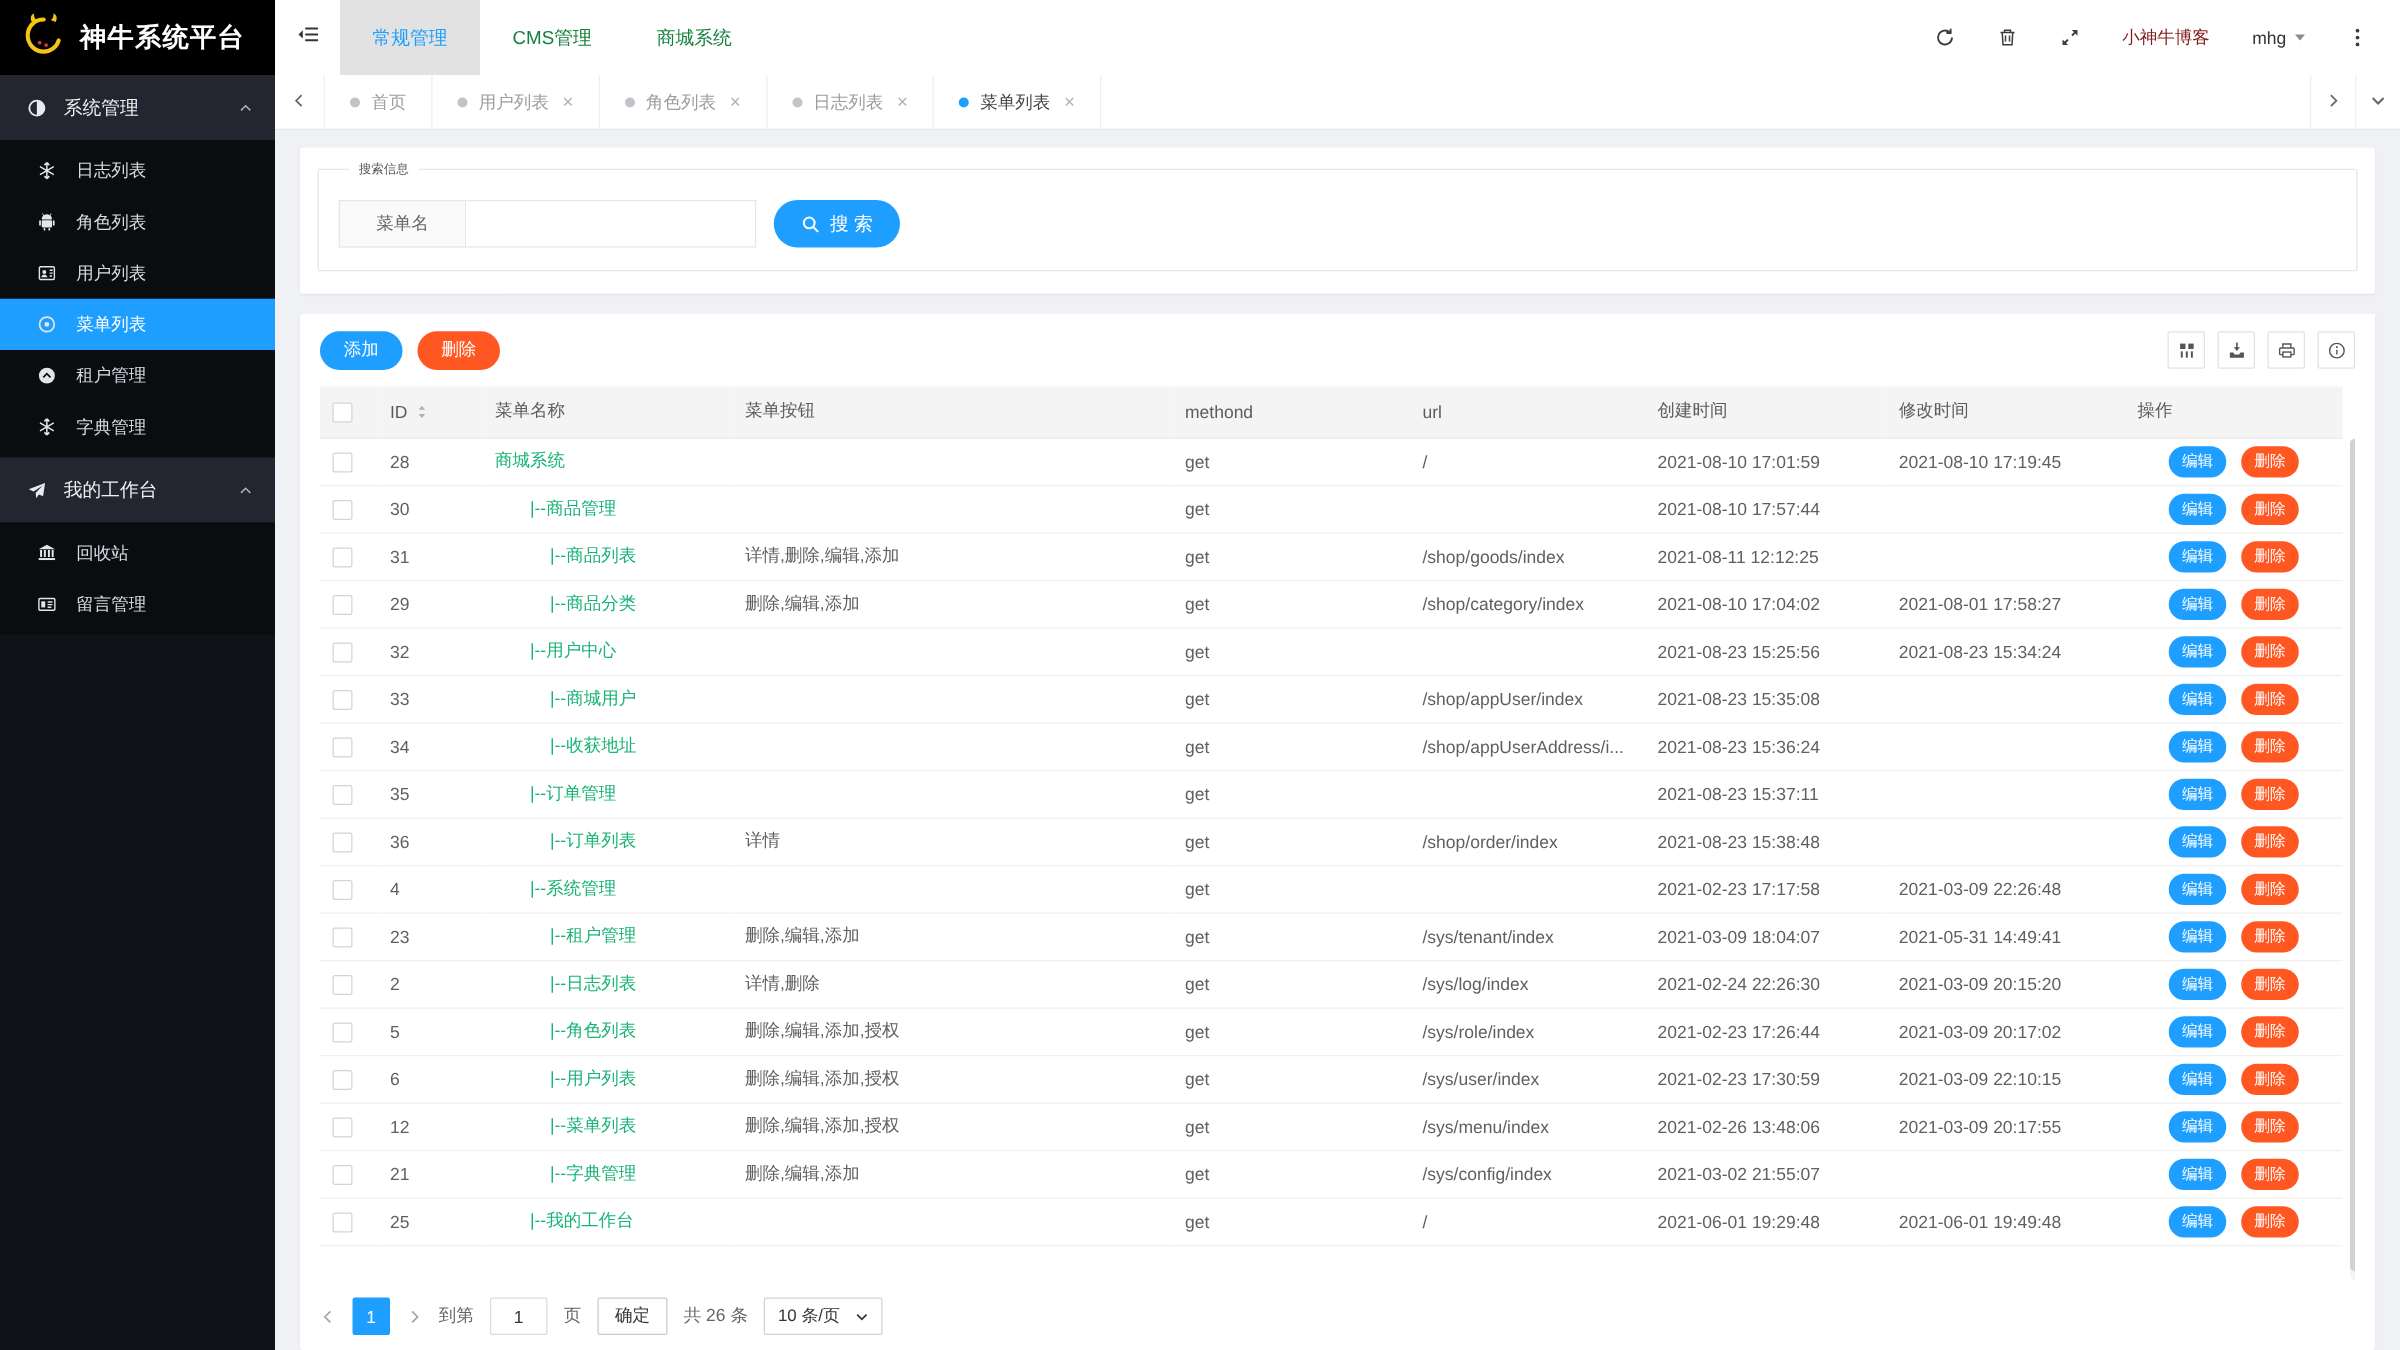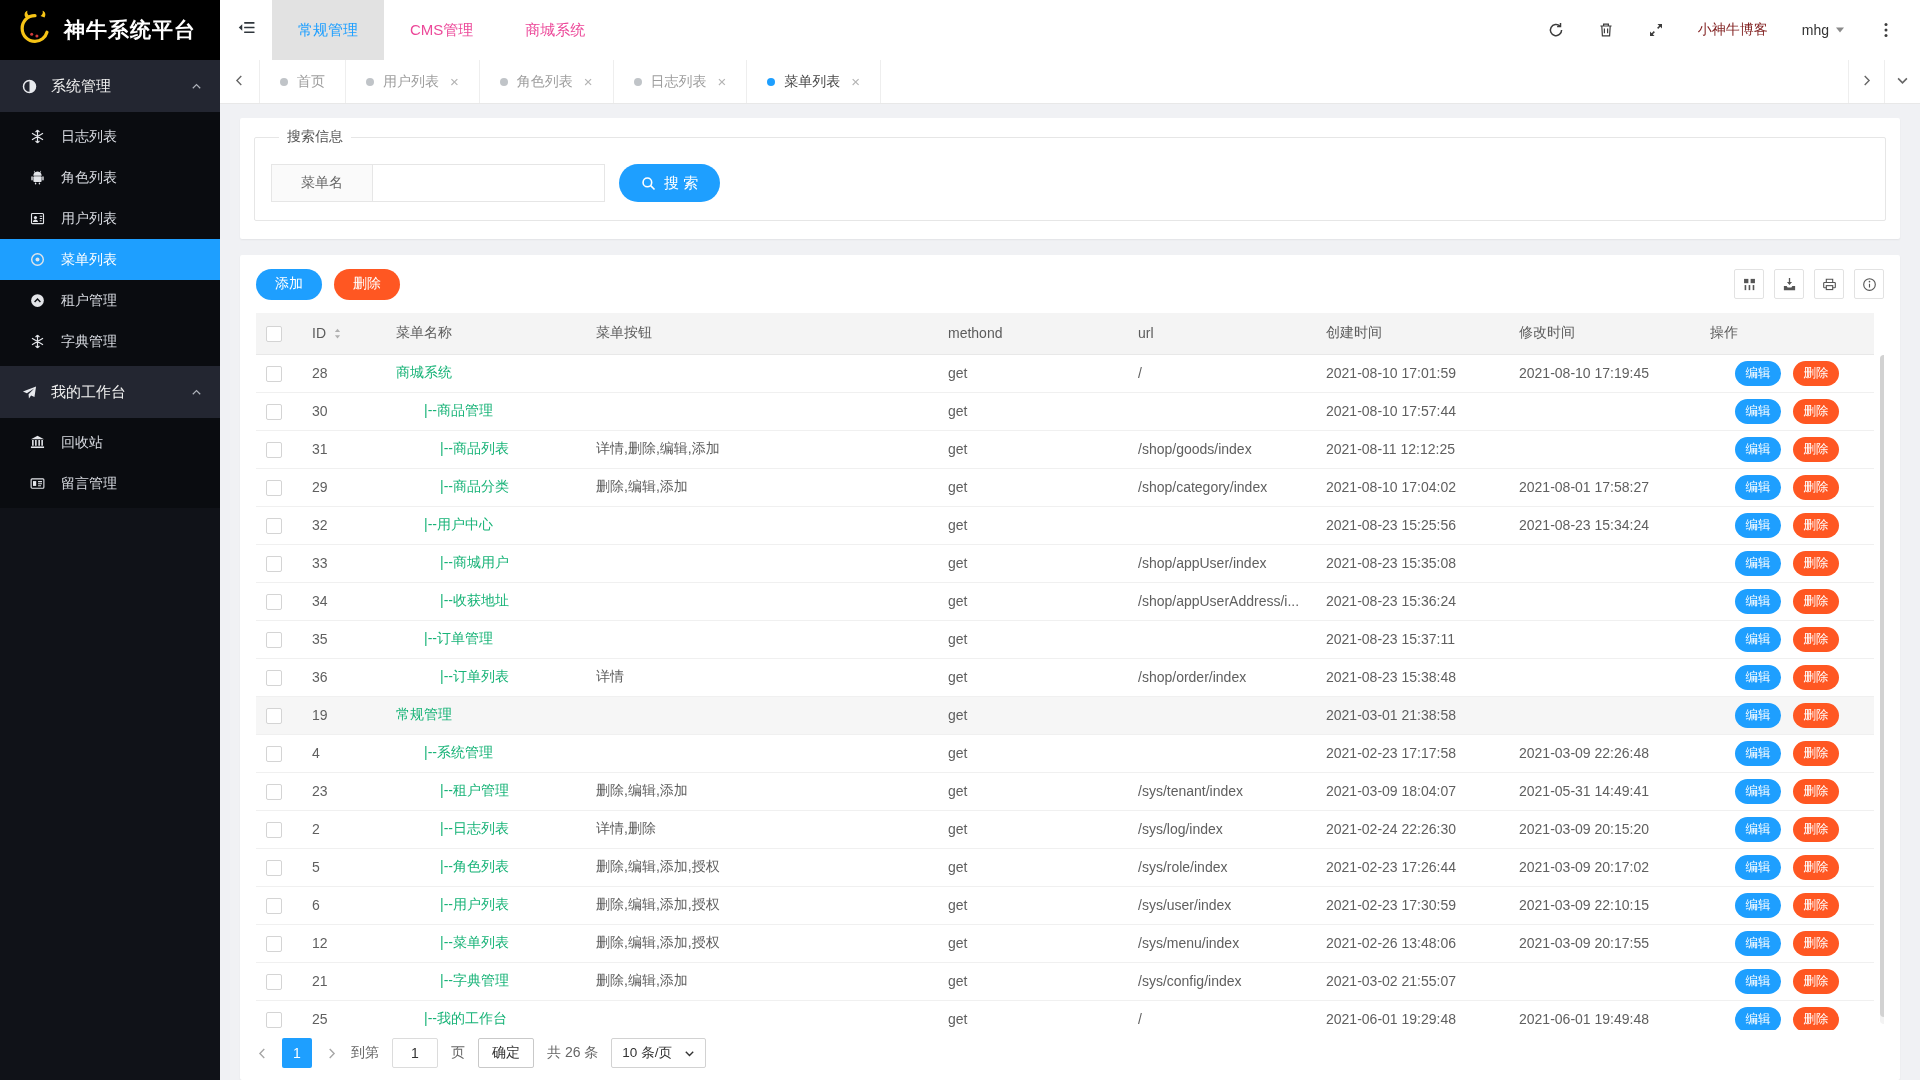--- a/index.html
+++ b/index.html
@@ -5,21 +5,21 @@
   html,body{margin:0;padding:0;background:#dfe1e6;}
   *{box-sizing:border-box;font-family:"Liberation Sans","DejaVu Sans",sans-serif;}
   .app{width:1920px;height:1080px;display:flex;flex-direction:column;overflow:hidden;background:#f0f1f4;justify-content:flex-end;}
 
   
   .topbar{height:60px;display:flex;flex:0 0 60px;}
   .logo{width:220px;background:#000;color:#fff;display:flex;align-items:center;gap:10px;padding-left:16px;}
   .logo-title{font-size:21px;font-weight:bold;letter-spacing:1px;}
   .topnav{flex:1;background:#fff;display:flex;align-items:stretch;}
   .fold-btn{width:52px;display:flex;align-items:center;justify-content:center;color:#2f363c;font-size:17px;cursor:pointer;}
-  .nav-item{display:flex;align-items:center;padding:0 26px;font-size:15px;color:#ec4899;cursor:pointer;}
+  .nav-item{display:flex;align-items:center;padding:0 26px;font-size:15px;color:#15803d;cursor:pointer;}
   .nav-item.active{background:#e2e2e2;color:#1E9FFF;}
   .top-right{margin-left:auto;display:flex;align-items:center;gap:34px;padding-right:26px;}
   .top-ic{color:#3c3c3c;font-size:16px;display:flex;align-items:center;cursor:pointer;}
   .blog-link{font-size:14px;color:#7f1d1d;cursor:pointer;}
   .user-box{display:flex;align-items:center;gap:7px;font-size:14px;color:#333;cursor:pointer;}
   .user-box .caret{color:#8a8a8a;font-size:8px;display:flex;}
 
   
   .body-row{flex:1;display:flex;overflow:hidden;}
   .sidebar{width:220px;flex:0 0 220px;background:#101218;display:flex;flex-direction:column;}
@@ -44,21 +44,21 @@
   .tab .t-close{color:#b3b3b3;font-size:15px;line-height:1;margin-left:2px;}
   .tab.active{color:#474747;}
   .tab.active .dot{background:#1E9FFF;}
   .tab-spacer{flex:1;}
 
   
   .content{flex:1;padding:14px 20px 0 20px;display:flex;flex-direction:column;overflow:hidden;}
   .card{background:#fff;border-radius:2px;box-shadow:0 1px 2px rgba(0,0,0,.06);}
   .search-card{flex:0 0 auto;padding:10px 14px 18px 14px;margin-bottom:16px;}
   fieldset.search-fs{border:1px solid #e6e6e6;border-radius:2px;margin:0;padding:16px 16px 18px 16px;}
-  legend.search-legend{color:#555;font-size:14px;padding:0 8px;margin-left:8px;}
+  legend.search-legend{color:#555;font-size:10px;padding:0 8px;margin-left:8px;}
   .search-row{display:flex;align-items:center;margin-top:2px;}
   .field-label{height:38px;width:102px;border:1px solid #e6e6e6;background:#fafafa;color:#666;font-size:14px;display:flex;align-items:center;justify-content:center;}
   .field-input{height:38px;width:232px;border:1px solid #e6e6e6;border-left:none;padding:0 10px;font-size:14px;color:#333;outline:none;}
   .search-btn{margin-left:14px;height:38px;padding:0 22px;border:none;border-radius:19px;background:#1E9FFF;color:#fff;font-size:15px;display:flex;align-items:center;gap:8px;cursor:pointer;}
   .search-btn .ic{font-size:15px;display:flex;color:#fff;}
 
   .table-card{flex:1;display:flex;flex-direction:column;padding:0 16px;overflow:hidden;position:relative;}
   .toolbar{height:58px;flex:0 0 58px;display:flex;align-items:center;gap:12px;}
   .pill-btn{height:31px;padding:0 19px;border:none;border-radius:16px;color:#fff;font-size:14px;cursor:pointer;}
   .pill-btn.add{background:#1E9FFF;}
@@ -556,34 +556,20 @@
     <td class="c-method">get</td>
     <td class="c-url">/shop/order/index</td>
     <td class="c-created">2021-08-23 15:38:48</td>
     <td class="c-modified"></td>
     <td class="ops">
       <span class="mini-pill blue">编辑</span>
       <span class="mini-pill red">删除</span>
     </td>
   </tr>
 
-  <tr class="hl">
-    <td><span class="cb"></span></td>
-    <td class="c-id">19</td>
-    <td class="c-name" style="padding-left: 10px;"><a class="menu-link">常规管理</a></td>
-    <td class="c-buttons"></td>
-    <td class="c-method">get</td>
-    <td class="c-url"></td>
-    <td class="c-created">2021-03-01 21:38:58</td>
-    <td class="c-modified"></td>
-    <td class="ops">
-      <span class="mini-pill blue">编辑</span>
-      <span class="mini-pill red">删除</span>
-    </td>
-  </tr>
 
   <tr>
     <td><span class="cb"></span></td>
     <td class="c-id">4</td>
     <td class="c-name" style="padding-left: 38px;"><a class="menu-link">|--系统管理</a></td>
     <td class="c-buttons"></td>
     <td class="c-method">get</td>
     <td class="c-url"></td>
     <td class="c-created">2021-02-23 17:17:58</td>
     <td class="c-modified">2021-03-09 22:26:48</td>

